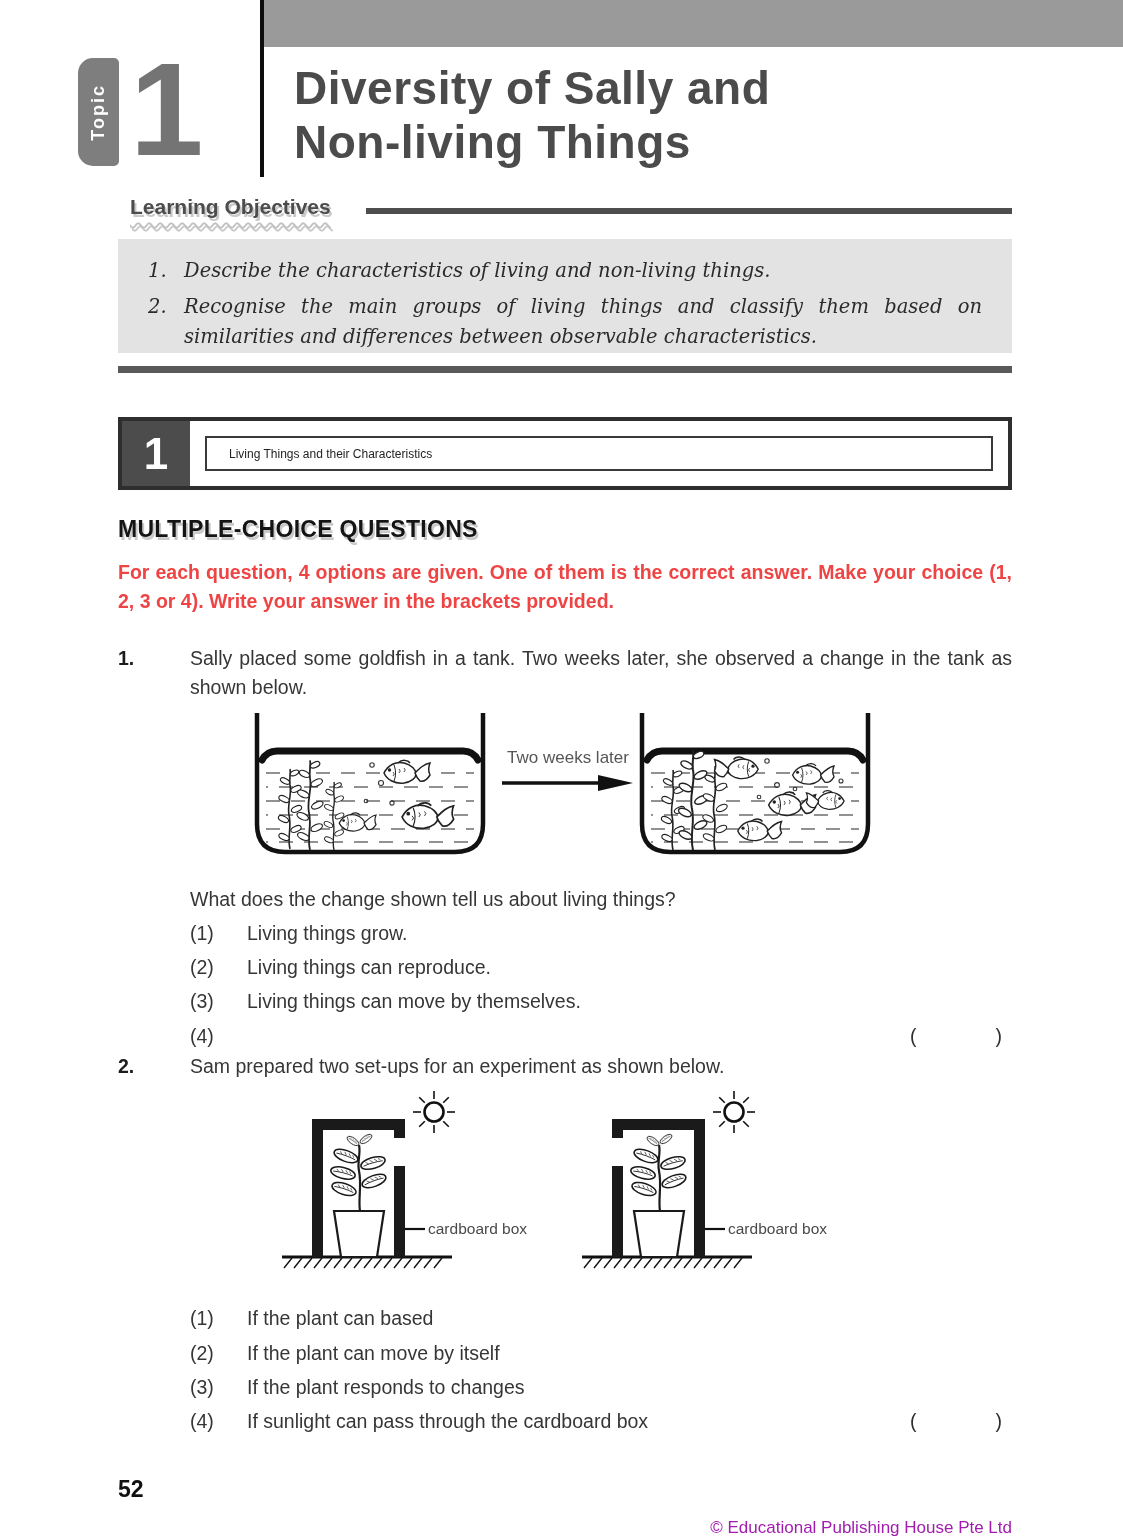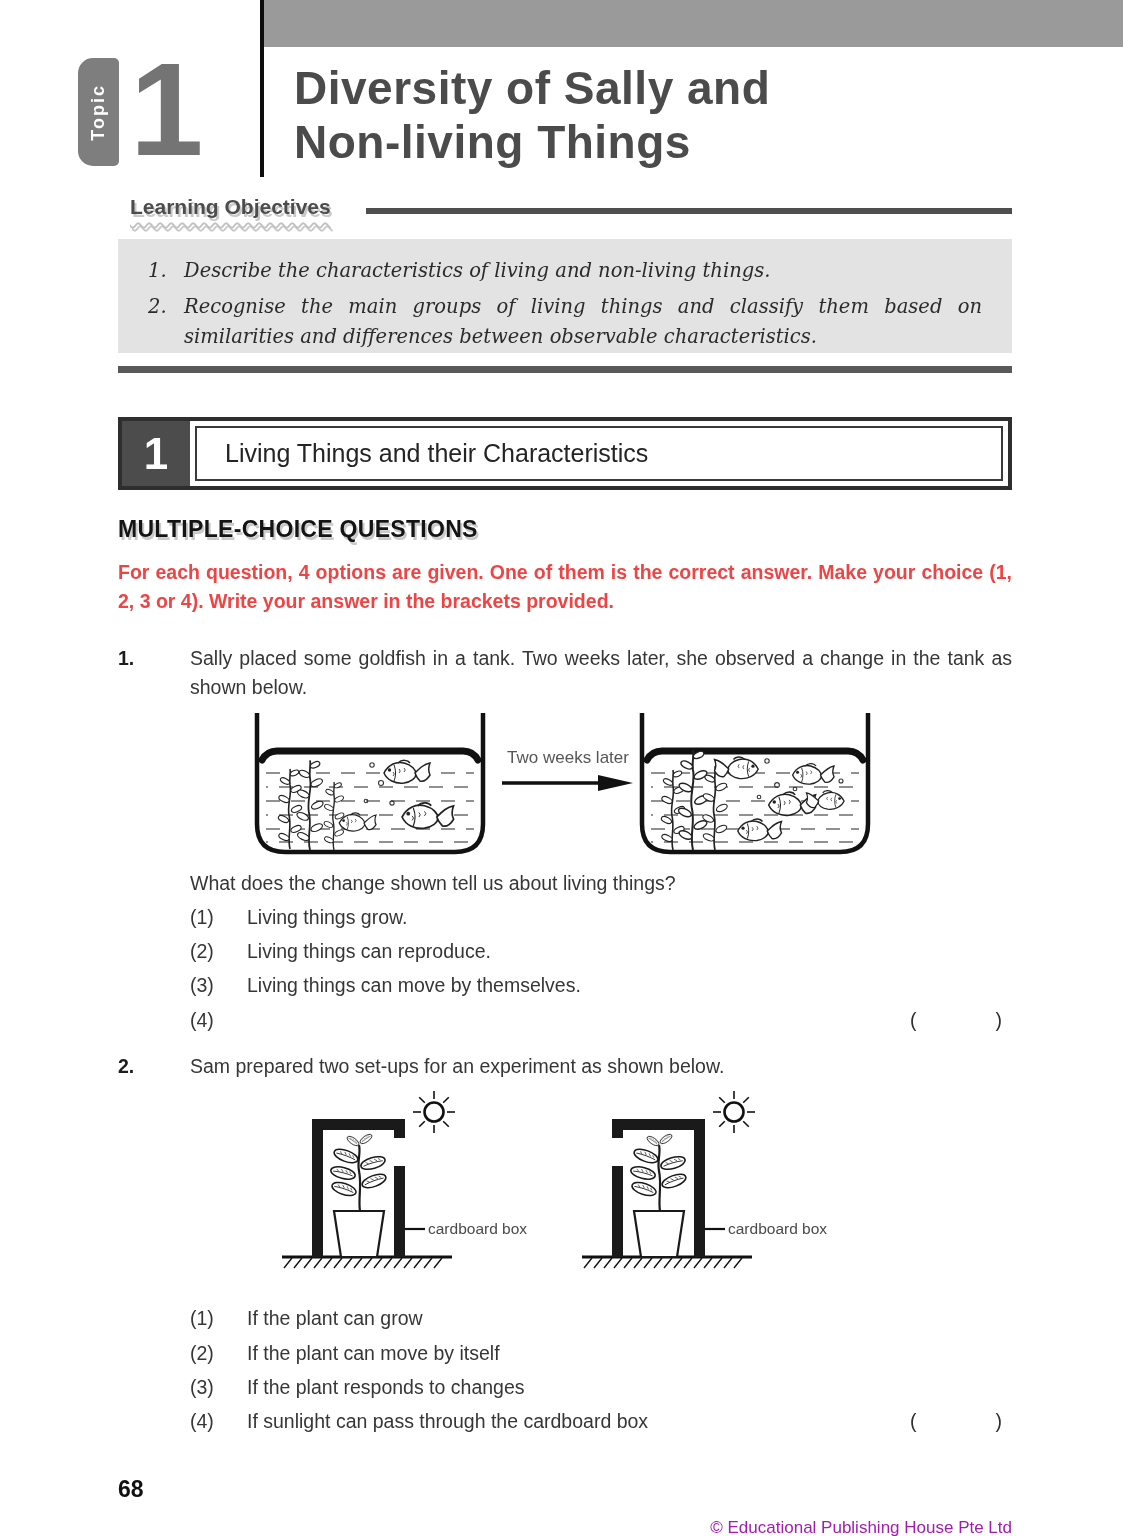--- a/index.html
+++ b/index.html
@@ -55,43 +55,43 @@
   .section-box{
     position:absolute;left:118px;top:417px;width:894px;height:73px;
     border:4px solid #2e2e2e;box-sizing:border-box;display:flex;background:#fff;
   }
   .section-num{
     flex:none;width:68px;background:#4c4c4c;color:#fff;
     display:flex;align-items:center;justify-content:center;
     font-size:44px;font-weight:700;
   }
   .section-title-cell{
-    flex:1;margin:5px;border:2px solid #3a3a3a;
-    display:flex;align-items:center;padding-left:28px;
-    font-size:25px;color:#242424;
+    flex:1;margin:15px;border:2px solid #3a3a3a;
+    display:flex;align-items:center;padding-left:22px;
+    font-size:12px;color:#242424;
   }
   
   .mcq-head{
     position:absolute;left:118px;top:516px;
     font-size:23px;font-weight:700;color:#141414;letter-spacing:0.3px;
     text-shadow:2px 3px 0 #c9c9c9;
     text-decoration-style:wavy;
     text-decoration-color:#c2c2c2;text-decoration-thickness:2px;text-underline-offset:8px;
   }
   .instructions{
     position:absolute;left:118px;top:558px;width:894px;
     font-size:19.5px;font-weight:700;color:#ef4444;line-height:1.5;text-align:justify;
   }
   .question{position:absolute;left:118px;width:894px;display:flex;}
   .q1{top:644px;}
   .q2{top:1052px;}
   .q-num{flex:none;width:72px;font-size:19.5px;font-weight:700;color:#1c1c1c;line-height:1.5;}
   .q-body{flex:1;font-size:19.5px;color:#363636;line-height:1.5;}
   .q-text{text-align:justify;}
-  .q-prompt{}
+  .q-prompt{margin-top:16px;}
   .opt-row{display:flex;margin-top:5px;position:relative;}
   .opt-num{flex:none;width:57px;}
   .opt-text{flex:1;}
   .answer-brackets{
     flex:none;margin-left:auto;margin-right:10px;width:92px;
     display:flex;justify-content:space-between;color:#2e2e2e;
   }
   
   .fig1{position:relative;height:158px;margin-top:8px;}
   .fig1 .tank1{position:absolute;left:60px;top:0;}
@@ -336,21 +336,21 @@
           <use href="#pot"></use>
           <use href="#plant2" transform="translate(89,122)"></use>
           <line x1="135" y1="140" x2="155" y2="140" stroke="#111" stroke-width="2.2"></line>
           <text x="158" y="145" class="fig-label">cardboard box</text>
         </svg>
       </div>
 
       <div>
         <div class="opt-row">
           <span class="opt-num">(1)</span>
-          <span class="opt-text">If the plant can grow</span>
+          <span class="opt-text">If the plant can based</span>
         </div>
         <div class="opt-row">
           <span class="opt-num">(2)</span>
           <span class="opt-text">If the plant can move by itself</span>
         </div>
         <div class="opt-row">
           <span class="opt-num">(3)</span>
           <span class="opt-text">If the plant responds to changes</span>
         </div>
         <div class="opt-row">
@@ -358,16 +358,16 @@
           <span class="opt-text">If sunlight can pass through the cardboard box</span>
           <span class="answer-brackets">
             <span>(</span>
             <span>)</span>
           </span>
         </div>
       </div>
     </div>
   </div>
 
-  <div class="footer-num">68</div>
+  <div class="footer-num">52</div>
   <div class="footer-copy">© Educational Publishing House Pte Ltd</div>
 
 </div>
 
 </body></html>

